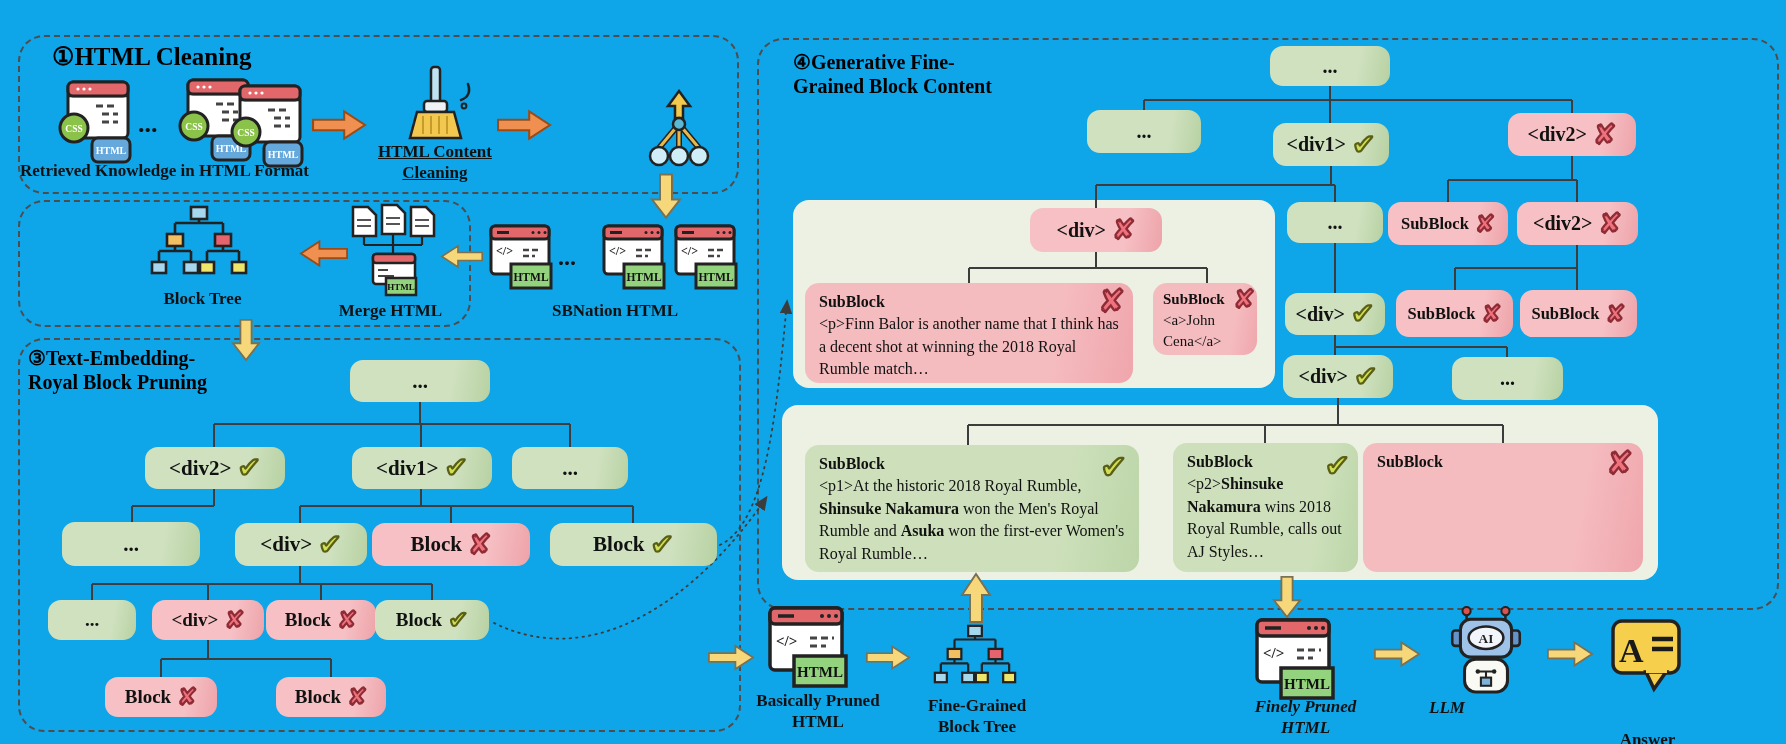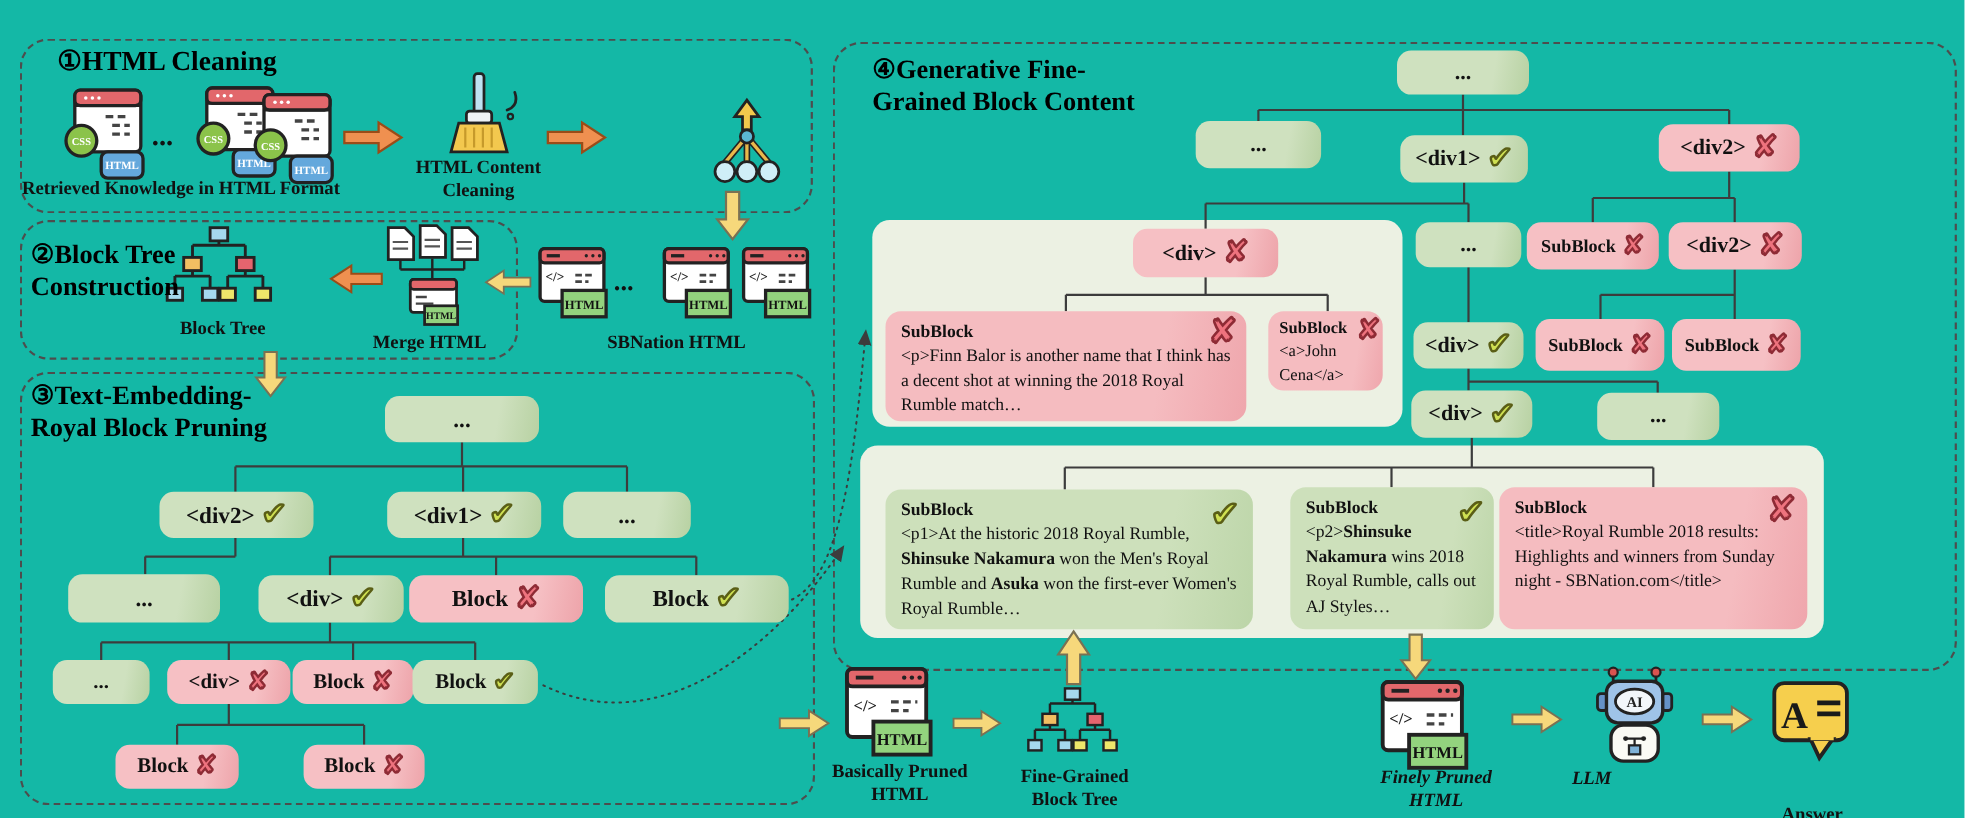--- a/index.html
+++ b/index.html
@@ -1,20 +1,20 @@
 <!DOCTYPE html>
 <html><head>
 <meta charset="utf-8">
 <style>
   html,body{margin:0;padding:0;background:#ffffff;}
-  #canvas{position:relative;width:1786px;height:744px;background:#14b8a6;overflow:hidden;
+  #canvas{position:relative;width:1786px;height:744px;background:#0ea5e9;overflow:hidden;
           font-family:"Liberation Serif","DejaVu Serif",serif;color:#111;}
   .sec{position:absolute;border:2.5px dashed #4d4d4d;border-radius:26px;z-index:0;background:transparent;}
   .panel{position:absolute;background:#ecf1e3;border-radius:16px;z-index:1;}
-  .sect{position:absolute;font-weight:bold;font-size:24px;line-height:1.22;color:#000;z-index:5;}
+  .sect{position:absolute;font-weight:bold;font-size:20px;line-height:1.22;color:#000;z-index:5;}
   .cap{position:absolute;font-weight:bold;font-size:17px;line-height:1.25;text-align:center;white-space:nowrap;z-index:5;}
   .node{position:absolute;border-radius:13px;display:flex;align-items:center;justify-content:center;
         font-weight:bold;font-size:21px;white-space:nowrap;z-index:3;}
   .green{background:linear-gradient(100deg,#cfe1bf 72%,#b7d1a2);}
   .red{background:linear-gradient(100deg,#f6c0c4 72%,#eda3a9);}
   .s4 .node,.node.s4n{font-size:20px;}
   .node.small{font-size:16.5px;}
   .node.tiny{font-size:19px;}
   .check{color:#cfe052;-webkit-text-stroke:1.3px #5a5e16;font-size:30px;margin-left:6px;line-height:1;font-weight:bold;}
   .cross{color:#ee737e;-webkit-text-stroke:1.3px #8e2b35;font-size:30px;margin-left:6px;line-height:1;font-weight:bold;}
@@ -115,21 +115,21 @@
   </svg>
 
   <svg class="icon" style="left:398px;top:66px;" width="78" height="84" viewBox="0 0 78 84">
     <rect x="33" y="1" width="9" height="36" rx="3" fill="#bfe2f2" stroke="#222" stroke-width="2.5"></rect>
     <rect x="26" y="35" width="23" height="11" rx="3" fill="#eef2f5" stroke="#222" stroke-width="2.5"></rect>
     <path d="M19 46 L56 46 L63 72 L12 72 Z" fill="#f3c84e" stroke="#222" stroke-width="2.5"></path>
     <path d="M25 50 V68 M33 50 V68 M41 50 V68 M49 50 V68" stroke="#c69a2b" stroke-width="2"></path>
     <path d="M63 34 q11 -4 7 -16" fill="none" stroke="#222" stroke-width="2.5" stroke-linecap="round"></path>
     <circle cx="66" cy="40" r="2.4" fill="none" stroke="#222" stroke-width="2"></circle>
   </svg>
-  <div class="cap" style="left:378px;top:141px;">
+  <div class="cap" style="left:378px;top:141px;text-decoration:underline;">
     <span>
       <span style="display:block">HTML Content</span>
       <span style="display:block">Cleaning</span>
     </span>
   </div>
 
   <svg class="icon" style="left:497px;top:110px;" width="54" height="30" viewBox="0 0 52 28">
     <polygon points="1,9 31,9 31,1 51,14 31,27 31,19 1,19" fill="#ef9050" stroke="#9a4c18" stroke-width="2"></polygon>
   </svg>
 
@@ -140,26 +140,20 @@
     <path d="M43 34 L23 58 M43 34 L43 58 M43 34 L63 58" stroke="#e8b84b" stroke-width="3"></path>
     <circle cx="43" cy="34" r="6" fill="#5bb8d4" stroke="#222" stroke-width="2.5"></circle>
     <circle cx="23" cy="66" r="9" fill="#cfeef7" stroke="#222" stroke-width="2.5"></circle>
     <circle cx="43" cy="66" r="9" fill="#cfeef7" stroke="#222" stroke-width="2.5"></circle>
     <circle cx="63" cy="66" r="9" fill="#cfeef7" stroke="#222" stroke-width="2.5"></circle>
   </svg>
   <svg class="icon" style="left:651px;top:172px;" width="30" height="48" viewBox="0 0 30 45">
     <polygon points="9,1 21,1 21,26 29,26 15,44 1,26 9,26" fill="#f6d87b" stroke="#7a7153" stroke-width="2"></polygon>
   </svg>
 
-  <div class="sect" style="left:28px;top:218px;">
-    <span>
-      <span style="display:block">②Block Tree</span>
-      <span style="display:block">Construction</span>
-    </span>
-  </div>
 
   <svg class="icon" style="left:153px;top:206px;" width="92" height="82" viewBox="0 0 92 82">
     <path d="M46 12 V17 M22 17 H70 M22 17 V28 M70 17 V28 M22 40 V45 M6 45 H38 M6 45 V56 M38 45 V56 M70 40 V45 M54 45 H86 M54 45 V56 M86 45 V56" stroke="#222" stroke-width="2.6" fill="none"></path>
     <rect x="38" y="1" width="16" height="12" fill="#a5d8ee" stroke="#222" stroke-width="2.6"></rect>
     <rect x="14" y="28" width="16" height="12" fill="#f2bf62" stroke="#222" stroke-width="2.6"></rect>
     <rect x="62" y="28" width="16" height="12" fill="#e5646e" stroke="#222" stroke-width="2.6"></rect>
     <rect x="-1" y="56" width="14" height="11" fill="#a5d8ee" stroke="#222" stroke-width="2.6"></rect>
     <rect x="31" y="56" width="14" height="11" fill="#a5d8ee" stroke="#222" stroke-width="2.6"></rect>
     <rect x="47" y="56" width="14" height="11" fill="#eee66a" stroke="#222" stroke-width="2.6"></rect>
     <rect x="79" y="56" width="14" height="11" fill="#eee66a" stroke="#222" stroke-width="2.6"></rect>
@@ -368,21 +362,20 @@
     <div><span>&lt;p1&gt;At the historic 2018 Royal Rumble, </span><span class="b">Shinsuke Nakamura</span><span> won the Men's Royal Rumble and </span><span class="b">Asuka</span><span> won the first-ever Women's Royal Rumble…</span></div>
   </div>
   <div class="card cardgreen" style="left:1173px;top:443px;width:157px;height:113px;">
     <span class="mk check" style="top:8px;right:8px;font-size:30px;">✔</span>
     <div class="hd">SubBlock</div>
     <div><span>&lt;p2&gt;</span><span class="b">Shinsuke Nakamura</span><span> wins 2018 Royal Rumble, calls out AJ Styles…</span></div>
   </div>
   <div class="card cardred" style="left:1363px;top:443px;width:252px;height:113px;">
     <span class="mk cross" style="top:4px;right:10px;font-size:32px;">✘</span>
     <div class="hd">SubBlock</div>
-    <div><span>&lt;title&gt;Royal Rumble 2018 results: Highlights and winners from Sunday night - SBNation.com&lt;/title&gt;</span></div>
   </div>
 
   <svg class="icon" style="left:708px;top:644px;" width="46" height="27" viewBox="0 0 52 28">
     <polygon points="1,9 31,9 31,1 51,14 31,27 31,19 1,19" fill="#f6d87b" stroke="#7a7153" stroke-width="2"></polygon>
   </svg>
 
   <svg class="icon" style="left:768px;top:606px;" width="82" height="88" viewBox="0 0 82 88">
     <rect x="2" y="2" width="72" height="62" rx="5" fill="#fff" stroke="#222" stroke-width="3.5"></rect>
     <rect x="2" y="2" width="72" height="16" rx="5" fill="#e2676b" stroke="#222" stroke-width="3.5"></rect>
     <path d="M10 10 h16" stroke="#222" stroke-width="3.5"></path>

